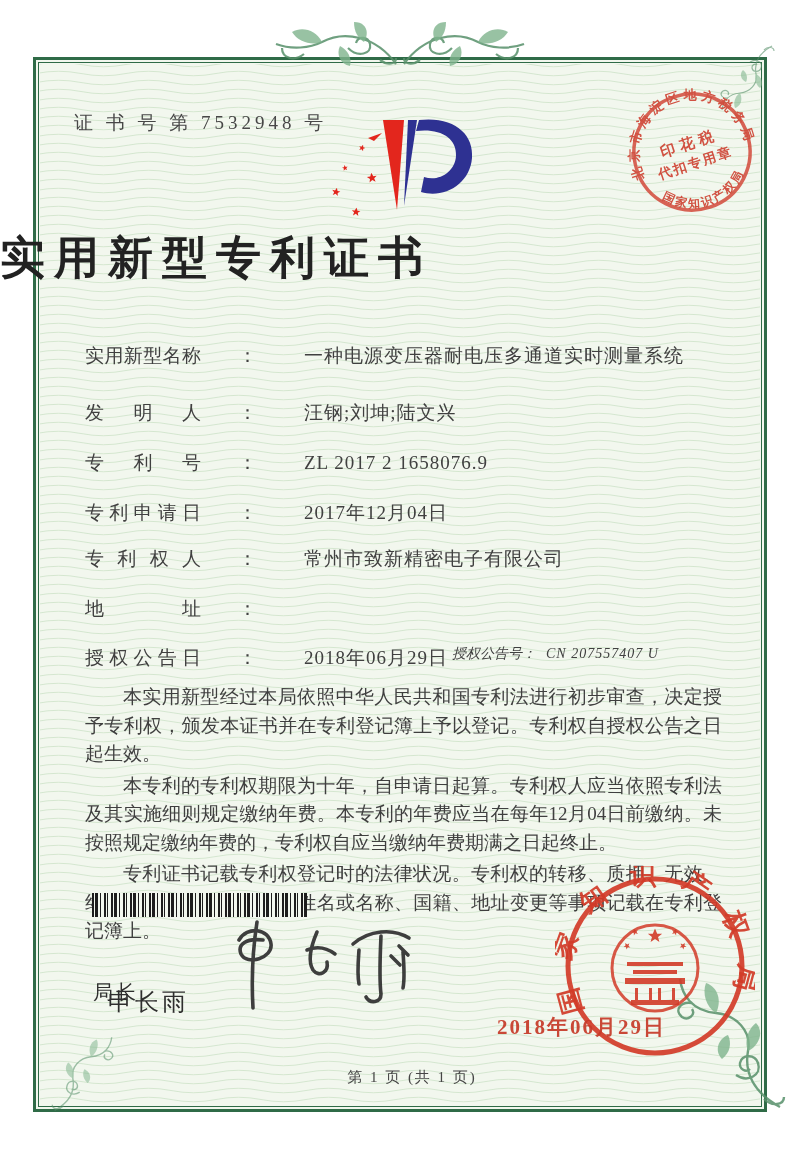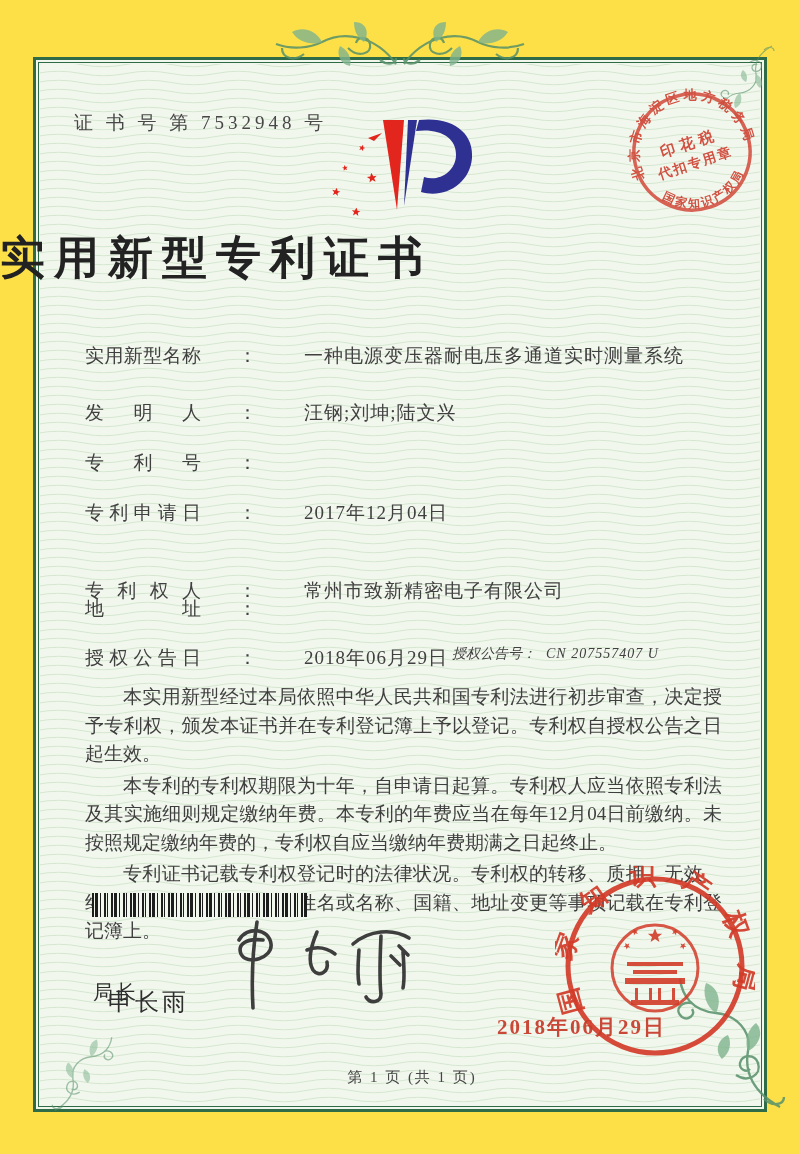--- a/index.html
+++ b/index.html
@@ -1,18 +1,18 @@
 <!DOCTYPE html>
 <html><head>
 <meta charset="utf-8">
 <style>
   html,body{margin:0;padding:0;background:#e8e8e4;}
   .page{
     position:relative;width:800px;height:1154px;margin:0 auto;
-    background:#fde047;overflow:hidden;
+    background:#ffffff;overflow:hidden;
     font-family:"Liberation Serif","DejaVu Serif",serif;color:#3a3a3a;
   }
   
   .frame{position:absolute;left:33px;top:57px;width:734px;height:1055px;
     border:3px solid #2f6b47;box-sizing:border-box;background:#f2f7ee;}
   .frame-inner{position:absolute;inset:2px;border:1px solid #2f6b47;}
   .waves{position:absolute;left:36px;top:60px;width:728px;height:1049px;}
   .ornament{position:absolute;pointer-events:none;}
 
   .cert-no{position:absolute;left:74px;top:110px;font-size:19px;letter-spacing:4px;color:#474747;}
@@ -24,21 +24,21 @@
 
   .title{position:absolute;left:0;top:228px;width:800px;text-align:left;
     font-size:45px;font-weight:bold;letter-spacing:9px;color:#222;}
 
   .fields{position:absolute;left:0;top:0;width:800px;}
   .field-row{position:absolute;left:85px;display:flex;align-items:baseline;font-size:19px;color:#404040;gap:37px;}
   .f-label{display:inline-block;width:116px;text-align:justify;text-align-last:justify;}
   .f-colon{margin-right:10px;}
   .f-value{letter-spacing:1px;white-space:nowrap;}
   .row1{top:343px}.row2{top:400px}.row3{top:450px}.row4{top:500px}
-  .row5{top:578px}.row6{top:596px}.row7{top:645px}
+  .row5{top:546px}.row6{top:596px}.row7{top:645px}
   .grant-row{position:absolute;left:452px;top:645px;display:flex;align-items:baseline;font-size:14px;color:#404040;font-style:italic;}
 
   .paras{position:absolute;left:85px;top:683px;width:637px;font-size:19px;line-height:28.5px;
     text-align:justify;color:#3f3f3f;}
   .paras p{margin:0 0 3px 0;text-indent:2em;}
 
   .barcode{position:absolute;left:92px;top:893px;width:215px;height:24px;
     background:repeating-linear-gradient(90deg,
       #1d1d1d 0 2px,#f2f7ee 2px 3px,#1d1d1d 3px 6px,#f2f7ee 6px 8px,
       #1d1d1d 8px 9px,#f2f7ee 9px 12px,#1d1d1d 12px 14px,#f2f7ee 14px 15px,
@@ -165,20 +165,21 @@
         <span class="f-value">一种电源变压器耐电压多通道实时测量系统</span>
     </div>
     <div class="field-row row2">
       <span class="f-label">发明人</span>
         <span class="f-colon">：</span>
         <span class="f-value">汪钢;刘坤;陆文兴</span>
     </div>
     <div class="field-row row3">
       <span class="f-label">专利号</span>
         <span class="f-colon">：</span>
+        <span class="f-value">ZL 2017 2 1658076.9</span>
     </div>
     <div class="field-row row4">
       <span class="f-label">专利申请日</span>
         <span class="f-colon">：</span>
         <span class="f-value">2017年12月04日</span>
     </div>
     <div class="field-row row5">
       <span class="f-label">专利权人</span>
         <span class="f-colon">：</span>
         <span class="f-value">常州市致新精密电子有限公司</span>

